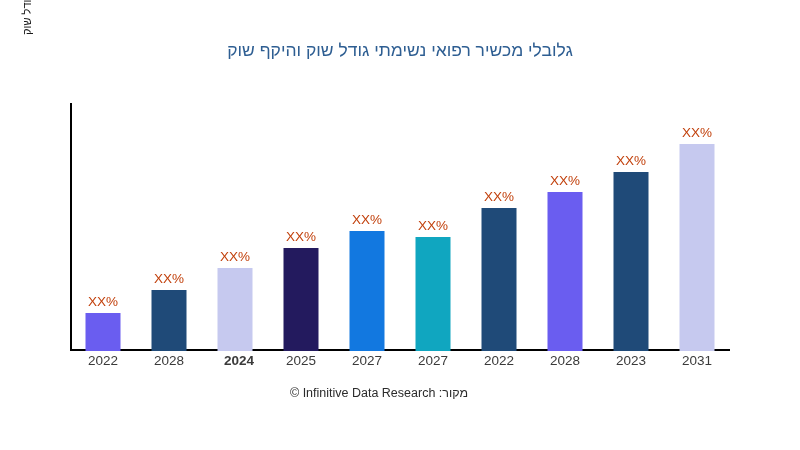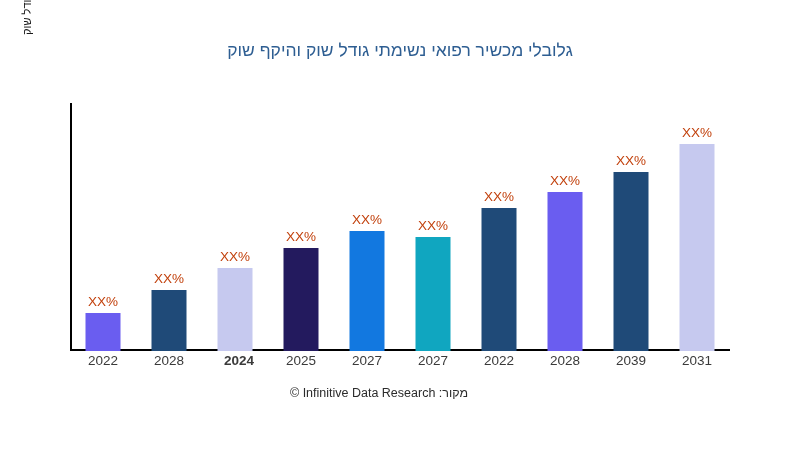--- a/index.html
+++ b/index.html
@@ -191,18 +191,18 @@
 
   <div class="xticks-layer" id="xticks-layer">
       <div class="xtick" style="left: 3px;">2022</div>
       <div class="xtick" style="left: 69px;">2028</div>
       <div class="xtick" style="left: 139px; font-weight: bold;">2024</div>
       <div class="xtick" style="left: 201px;">2025</div>
       <div class="xtick" style="left: 267px;">2027</div>
       <div class="xtick" style="left: 333px;">2027</div>
       <div class="xtick" style="left: 399px;">2022</div>
       <div class="xtick" style="left: 465px;">2028</div>
-      <div class="xtick" style="left: 531px;">2039</div>
+      <div class="xtick" style="left: 531px;">2023</div>
       <div class="xtick" style="left: 597px;">2031</div>
     </div>
 
   <div class="source-note">מקור: Infinitive Data Research ©</div>
 </div>
 
 </body></html>

